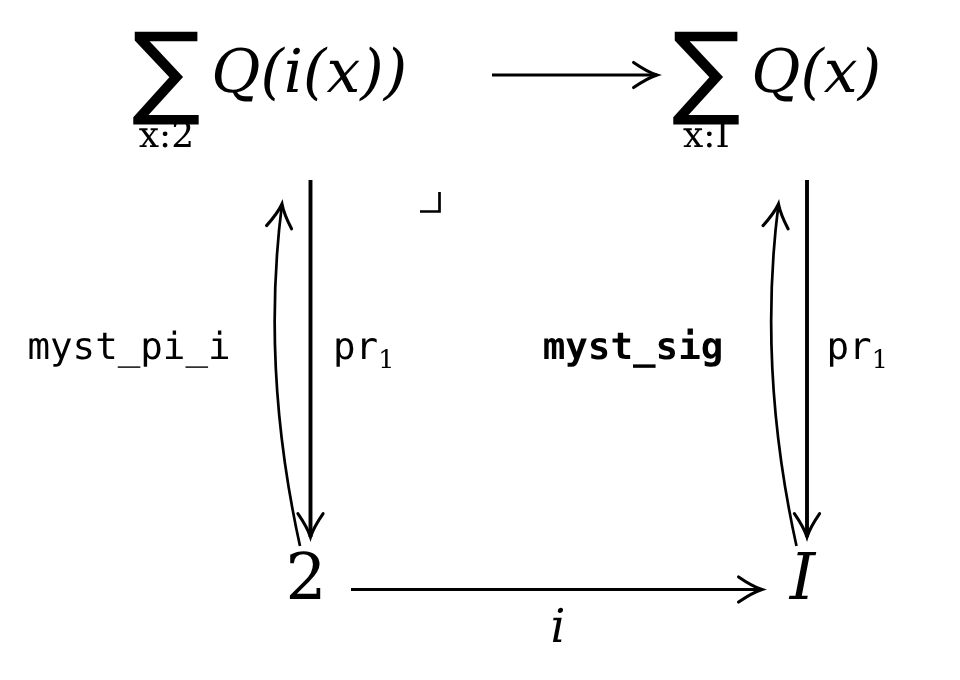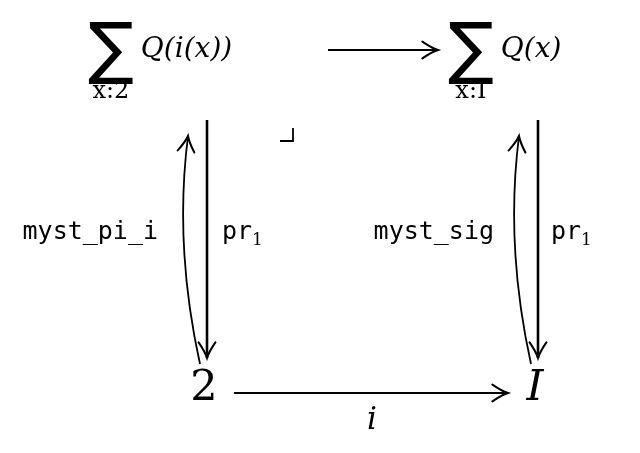--- a/index.html
+++ b/index.html
@@ -44,21 +44,21 @@
   .sum-sub {
     font-family: "DejaVu Serif", serif;
     font-size: 24px;
     line-height: 26px;
     margin-top: 1px;
     white-space: nowrap;
   }
   .expr {
     font-family: "DejaVu Serif", serif;
     font-style: italic;
-    font-size: 28px;
+    font-size: 40px;
     line-height: 48px;
     margin-top: 4px;
     margin-left: 7px;
     white-space: nowrap;
   }
 
   
   .corner-node {
     font-family: "DejaVu Serif", serif;
     font-size: 43px;
@@ -67,21 +67,21 @@
   }
   .italic { font-style: italic; }
 
   
   .mono-label {
     font-family: "DejaVu Sans Mono", "Liberation Mono", monospace;
     font-size: 25px;
     line-height: 28px;
     white-space: nowrap;
   }
-  .right-align { text-align: right; }
+  .right-align { text-align: center; }
   .pr-sub {
     font-family: "DejaVu Serif", serif;
     font-size: 17px;
     vertical-align: -6px;
     line-height: 0;
   }
 
   
   .arrow-label-i {
     font-family: "DejaVu Serif", serif;
@@ -139,19 +139,19 @@
   <div class="abs corner-node italic" style="left:520px; top:364px; width:30px;">I</div>
 
   <div class="abs arrow-label-i" style="left:356px; top:402px; width:32px;">i</div>
 
   <div class="abs mono-label right-align" style="left:14px; top:217px; width:144px;">myst_pi_i</div>
 
   <div class="abs mono-label" style="left:222px; top:217px;">
     <span>pr</span><span class="pr-sub">1</span>
   </div>
 
-  <div class="abs mono-label right-align" style="left:350px; top:217px; width:144px;">myst_sig</div>
+  <div class="abs mono-label right-align" style="left:350px; top:217px; width:144px;font-weight:bold;">myst_sig</div>
 
   <div class="abs mono-label" style="left:551px; top:217px;">
     <span>pr</span><span class="pr-sub">1</span>
   </div>
 
 </div>
 
 </body></html>

